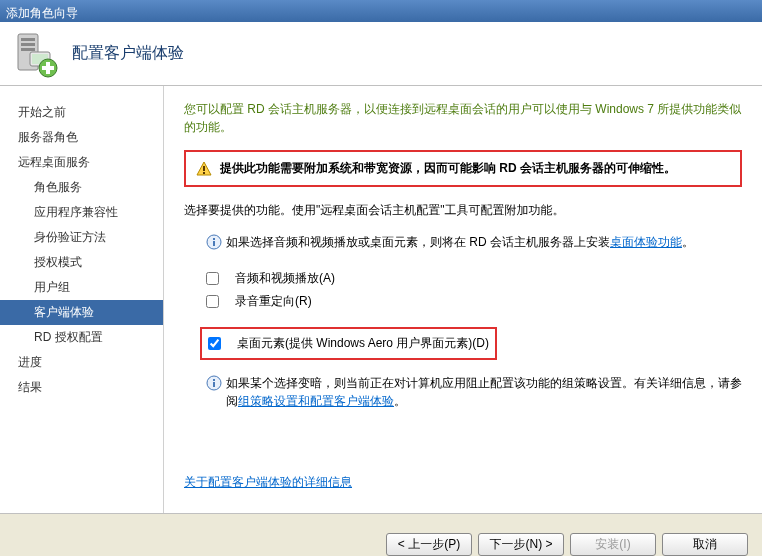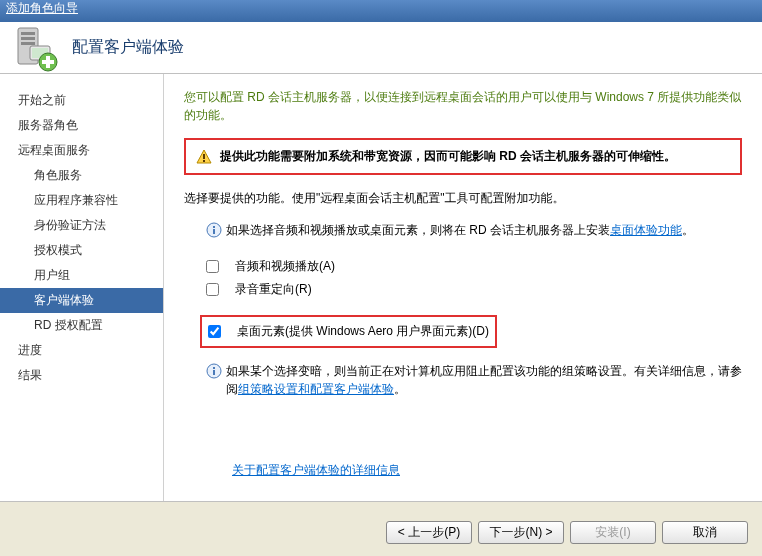--- a/index.html
+++ b/index.html
@@ -9,27 +9,26 @@
       background: #ece9d8;
       width: 762px;
       height: 556px;
       overflow: hidden;
     }
     .titlebar {
       height: 22px;
       background: linear-gradient(to bottom, #5a8ac6 0%, #3a6aa6 100%);
       color: #fff;
       display: flex;
-      align-items: flex-start;
+      align-items: flex-end;
       padding: 0 6px;
       font-size: 12px;
-      text-decoration: underline;
     }
     .header {
-      height: 52px;
+      height: 64px;
       background: #fff;
       border-bottom: 1px solid #c0c0c0;
       display: flex;
       align-items: center;
       padding: 0 12px;
       gap: 12px;
     }
     .header-icon {
       width: 48px;
       height: 48px;
@@ -125,21 +124,20 @@
       padding: 4px 6px;
       margin-left: 16px;
       margin-bottom: 14px;
       display: inline-block;
     }
     .highlight-box .check-row { padding: 2px 0; }
     .bottom-link {
       position: absolute;
       bottom: 22px;
       left: 20px;
-      margin-left: 48px;
     }
     .button-bar {
       height: 43px;
       border-top: 1px solid #c0c0c0;
       display: flex;
       align-items: flex-end;
       justify-content: flex-end;
       padding: 0 14px;
       gap: 6px;
       background: #ece9d8;

